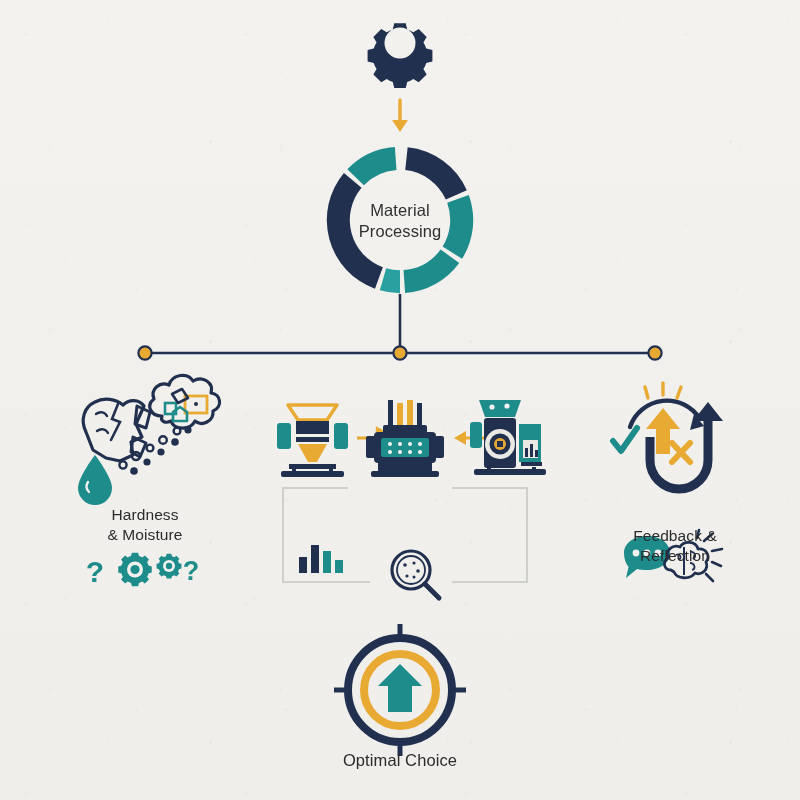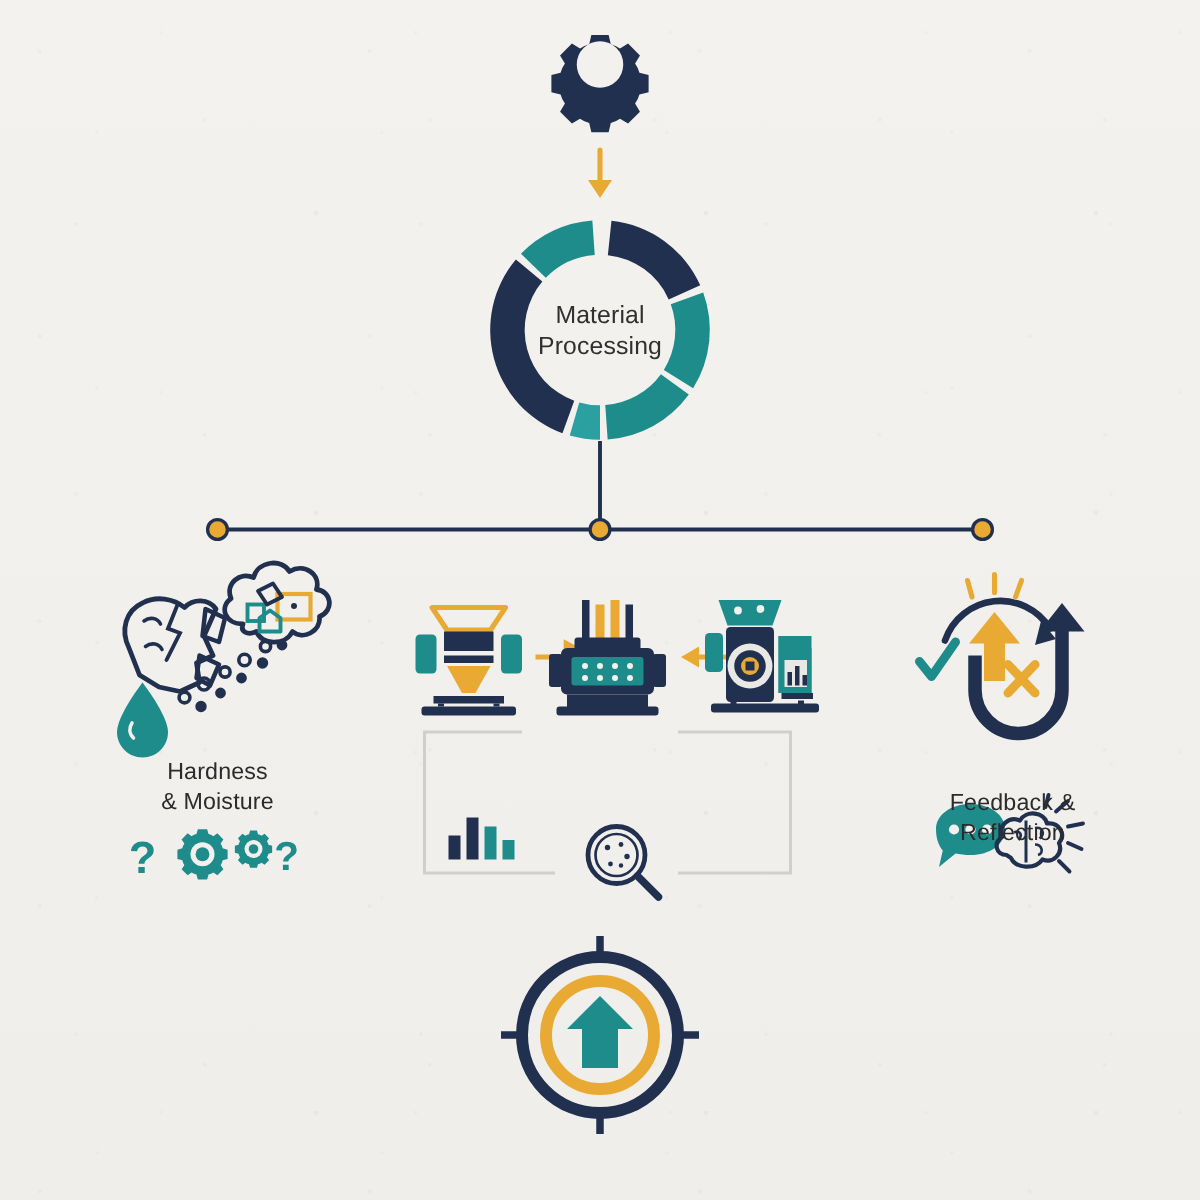--- a/index.html
+++ b/index.html
@@ -343,20 +343,21 @@
   <div class="label lbl-center" style="left:330px; top:200px; width:140px;">Material
 Processing</div>
 
   <div class="label lbl-node" style="left:55px; top:505px; width:180px;">Hardness
 &amp; Moisture</div>
 
 
   <div class="label lbl-node" style="left:585px; top:526px; width:180px;">Feedback &amp;
 Reflection</div>
 
+  <div class="label lbl-bottom" style="left:300px; top:750px; width:200px;">Optimal Choice</div>
 
   <div class="hit" style="left:360px; top:15px; width:80px; height:80px;"></div>
   <div class="hit" style="left:325px; top:145px; width:150px; height:150px;"></div>
   <div class="hit" style="left:60px; top:385px; width:170px; height:210px;"></div>
   <div class="hit" style="left:270px; top:390px; width:270px; height:205px;"></div>
   <div class="hit" style="left:595px; top:385px; width:155px; height:210px;"></div>
   <div class="hit" style="left:325px; top:620px; width:150px; height:155px;"></div>
 </div>
 
 </body></html>

